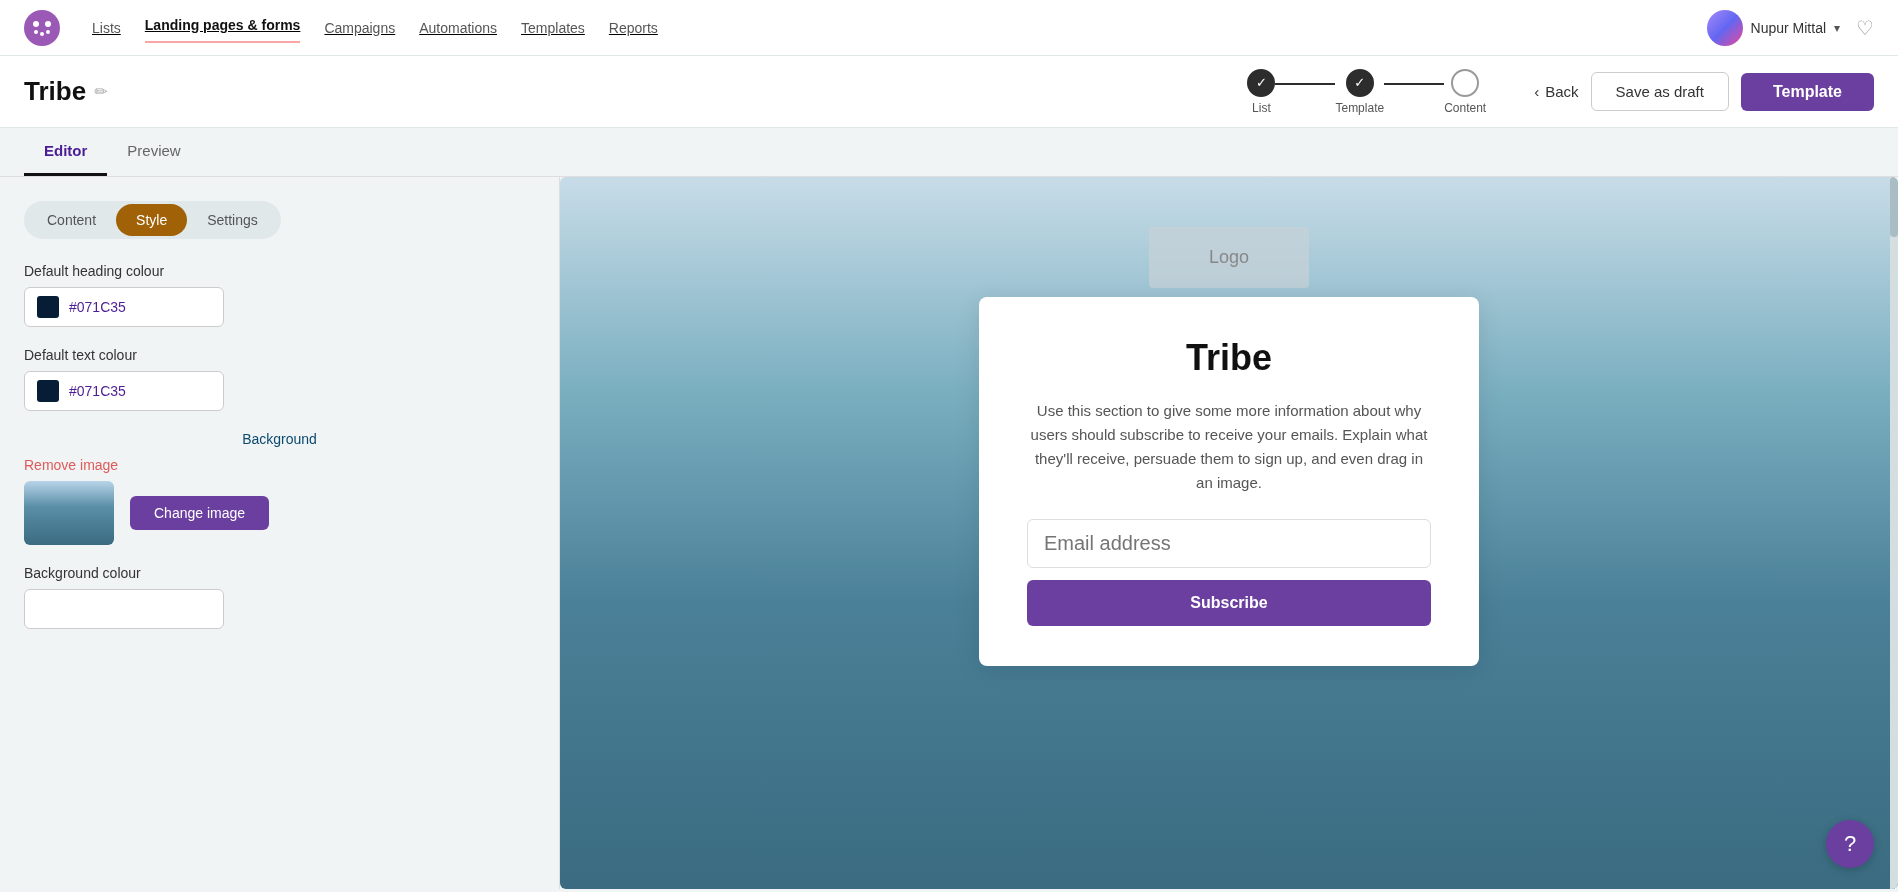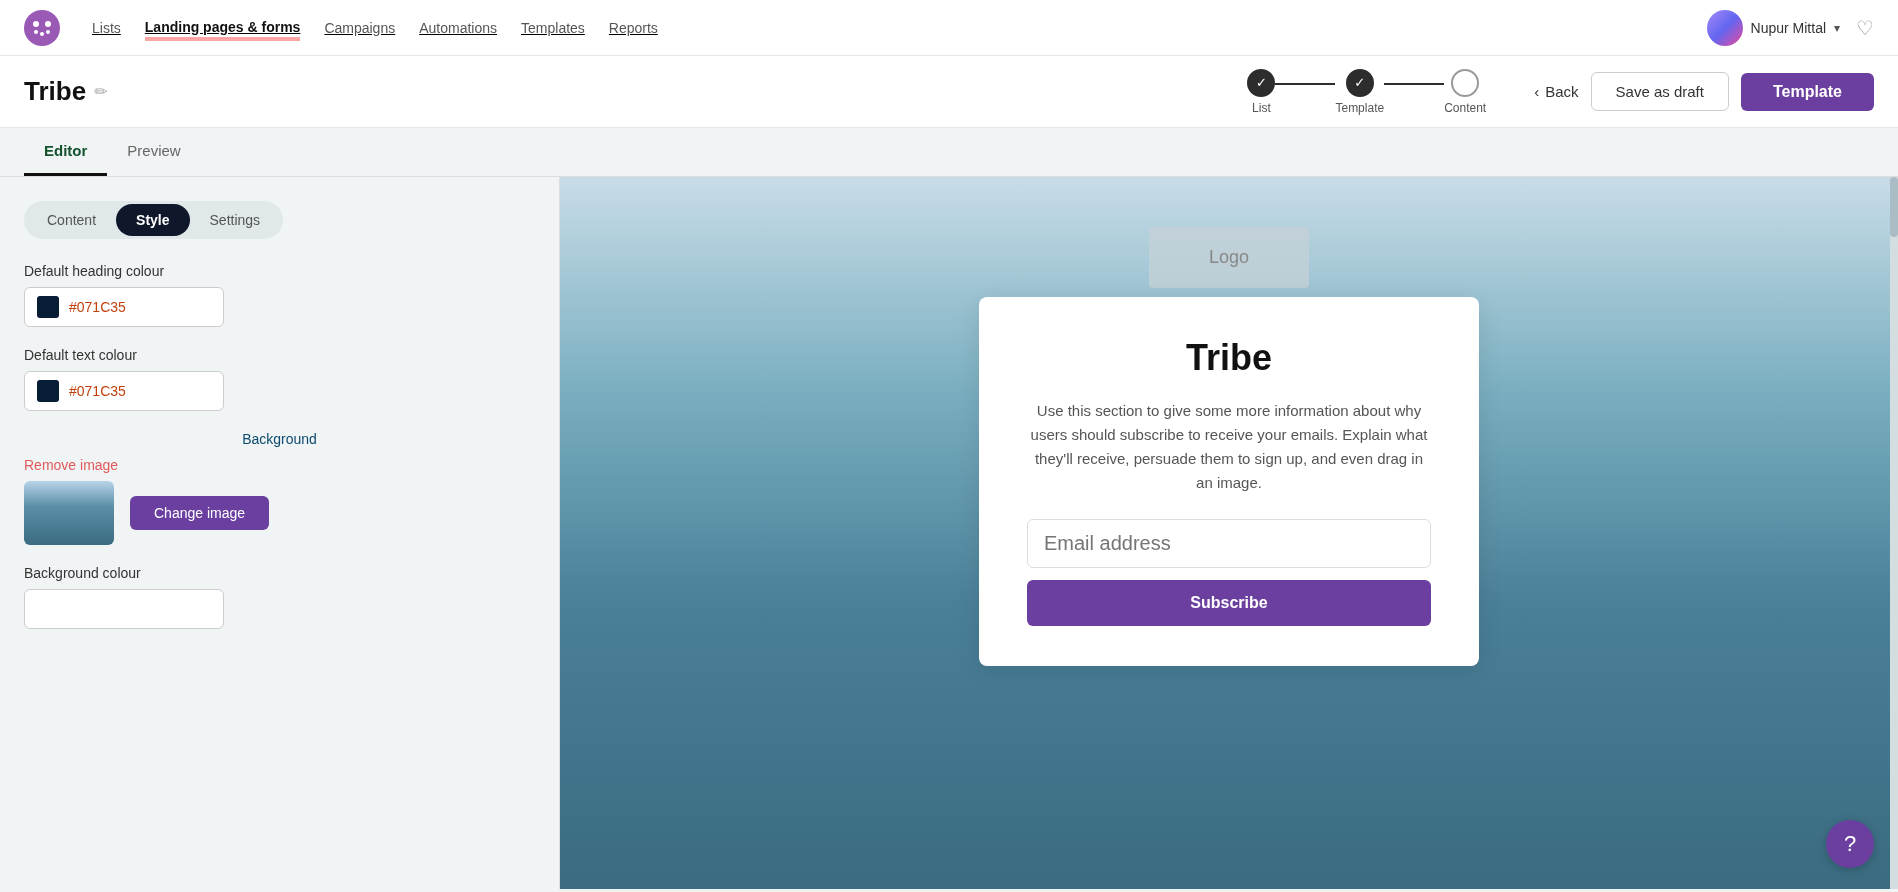--- a/index.html
+++ b/index.html
@@ -20,22 +20,22 @@
     .nav-link {
       font-size: 14px;
       color: #555;
       text-decoration: none;
       cursor: pointer;
       padding: 4px 0;
     }
     .nav-link.active {
       color: #111;
       font-weight: 600;
-      border-bottom: 4px solid #fca5a5;
-      padding-bottom: 2px;
+      border-bottom: 2px solid #fca5a5;
+      padding-bottom: 8px;
     }
     .nav-right { display: flex; align-items: center; gap: 16px; margin-left: auto; }
     .avatar-wrap { display: flex; align-items: center; gap: 8px; cursor: pointer; }
     .avatar-img {
       width: 36px; height: 36px; border-radius: 50%;
       background: linear-gradient(135deg, #a78bfa 0%, #6366f1 50%, #ec4899 100%);
     }
     .user-name { font-size: 14px; color: #333; }
     .heart-icon { color: #999; font-size: 20px; cursor: pointer; }
     .caret { font-size: 12px; color: #555; }
@@ -96,52 +96,52 @@
     
     .editor-tabs {
       display: flex; gap: 0; padding: 0 24px;
       border-bottom: 1px solid #ddd; background: #f0f4f5;
       margin-bottom: 0;
     }
     .editor-tab {
       padding: 14px 20px; font-size: 15px; color: #666;
       cursor: pointer; border-bottom: 3px solid transparent;
     }
-    .editor-tab.active { color: #14532d; border-bottom: 3px solid #111; font-weight: 600; text-align: center; }
+    .editor-tab.active { color: #4c1d95; border-bottom: 3px solid #111; font-weight: 600; text-align: center; }
 
     
     .main-content { display: flex; height: calc(892px - 56px - 72px - 52px); }
 
     
     .left-panel {
       width: 560px; min-width: 560px; background: #f0f4f5;
       padding: 24px; overflow-y: auto;
       border-right: 1px solid #ddd;
     }
 
     
     .toggle-group {
       display: flex; background: #e0e8ea; border-radius: 24px;
       padding: 3px; width: fit-content; margin-bottom: 24px;
     }
     .toggle-btn {
       padding: 8px 20px; border-radius: 20px; border: none;
       font-size: 14px; cursor: pointer; background: transparent; color: #555;
     }
-    .toggle-btn.active { background: #0f172a; color: #fff; font-weight: 700; }
+    .toggle-btn.active { background: #a16207; color: #fff; font-weight: 400; }
 
     
     .field-label { font-size: 14px; color: #333; margin-bottom: 8px; font-weight: 500; }
     .color-field {
       display: flex; align-items: center; gap: 10px;
       border: 1.5px solid #ccc; border-radius: 6px; padding: 8px 12px;
       background: #fff; width: 200px; margin-bottom: 20px;
     }
     .color-swatch { width: 22px; height: 22px; border-radius: 3px; flex-shrink: 0; }
-    .color-value { font-size: 14px; color: #c2410c; }
+    .color-value { font-size: 14px; color: #4c1d95; }
 
     .bg-section-label { font-size: 14px; color: #0c4a6e; font-weight: 500; margin-bottom: 10px; text-align: center; }
     .remove-image { color: #e05a5a; font-size: 14px; cursor: pointer; margin-bottom: 8px; display: block; }
     .bg-image-row { display: flex; align-items: center; gap: 16px; margin-bottom: 20px; }
     .bg-thumb {
       width: 90px; height: 64px; border-radius: 6px;
       background: linear-gradient(180deg, #b8d4e8 0%, #5b8fa8 40%, #3a6b80 100%);
       overflow: hidden;
     }
     .change-image-btn {
@@ -149,21 +149,21 @@
       border-radius: 6px; font-size: 14px; color: #fff; cursor: pointer; font-weight: 500;
     }
     .bg-colour-label { font-size: 14px; color: #333; font-weight: 500; margin-bottom: 8px; }
     .bg-colour-field {
       border: 1.5px solid #ccc; border-radius: 6px; padding: 8px 12px;
       background: #fff; width: 200px; height: 40px;
     }
 
     
     .right-preview {
-      flex: 1; background: #e8eef0; position: relative; overflow: hidden;
+      flex: 1; background: #e8eef0; position: relative; overflow: hidden; border-radius: 6px;
     }
     .preview-bg {
       width: 100%; height: 100%;
       background: linear-gradient(180deg, #c8dce8 0%, #7aafc0 30%, #4a8098 60%, #3a6b80 100%);
       position: relative;
     }
 
     
     .logo-placeholder {
       position: absolute; top: 50px; left: 50%; transform: translateX(-50%);

